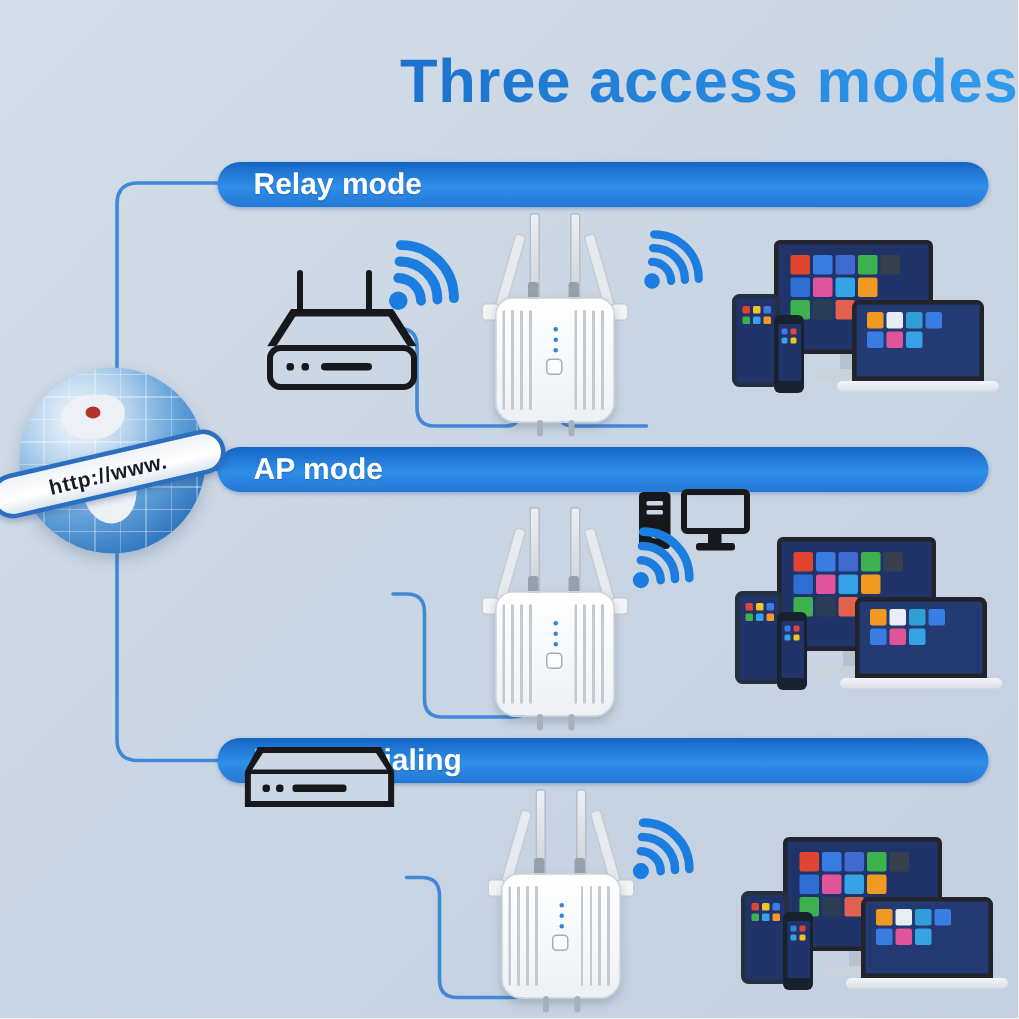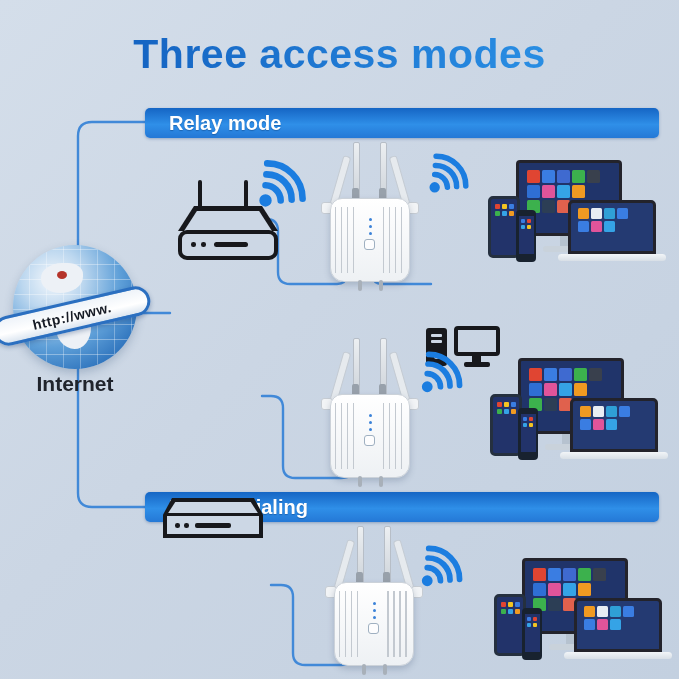--- a/index.html
+++ b/index.html
@@ -1,29 +1,29 @@
 <!DOCTYPE html>
 <html><head>
 <meta charset="utf-8">
 <style>
   html,body{margin:0;padding:0;}
   body{font-family:"Liberation Sans", sans-serif;}
   #canvas{position:relative;width:679px;height:679px;overflow:hidden;
     background:linear-gradient(135deg,#d4deea 0%,#cbd6e4 45%,#c3d0e0 100%);}
   
-  .title{position:absolute;left:0;top:4px;width:100%;text-align:center;
+  .title{position:absolute;left:0;top:4px;width:100%;text-align:right;
     font-size:41px;font-weight:800;letter-spacing:.5px;
     background:linear-gradient(90deg,#0f57b8,#2f9bee);
     -webkit-background-clip:text;background-clip:text;color:transparent;}
   .subtitle{position:absolute;left:0;top:58px;width:100%;text-align:center;
     font-size:23px;color:#2e2e33;}
   
   svg.wires{position:absolute;left:0;top:0;z-index:1;}
   
-  .banner{position:absolute;left:145px;width:514px;height:30px;border-radius:5px;
+  .banner{position:absolute;left:145px;width:514px;height:30px;border-radius:15px;
     background:linear-gradient(180deg,#1565c4 0%,#2f8fe8 55%,#2478d6 100%);
     box-shadow:0 1px 3px rgba(30,70,130,.35);z-index:2;}
   .banner span{display:block;padding-left:24px;line-height:30px;color:#fff;
     font-size:20px;font-weight:700;text-shadow:0 1px 1px rgba(0,40,90,.35);}
   
   .globe{position:absolute;left:13px;top:245px;width:124px;height:124px;border-radius:50%;
     background:radial-gradient(circle at 32% 28%, #f4f8fc 0%, #bcd7ef 25%, #5e9fd8 55%, #2f74bd 80%, #1f5fa8 100%);
     overflow:hidden;z-index:3;box-shadow:0 4px 10px rgba(40,70,110,.25);}
   .globe-grid{position:absolute;inset:0;border-radius:50%;
     background:
@@ -140,24 +140,26 @@
 
   <div class="globe">
     <div class="globe-grid"></div>
     <div class="land europe"></div>
     <div class="land africa"></div>
     <div class="land-spot"></div>
   </div>
   <div class="ribbon">
     <span>http://www.</span>
   </div>
-  <div class="internet-label">Internet</div>
 
   <div class="banner" style="top:108px;">
     <span>Relay mode</span>
+  </div>
+  <div class="banner" style="top:298px;">
+    <span>AP mode</span>
   </div>
   <div class="banner" style="top:492px;">
     <span>PPPOE dialing</span>
   </div>
 
   <div class="mount router" style="left:178px;top:180px;">
     <div class="rt-ant" style="left:20px;"></div>
     <div class="rt-ant" style="left:66px;"></div>
     <div class="rt-trap">
         <div class="rt-trap-in"></div>

